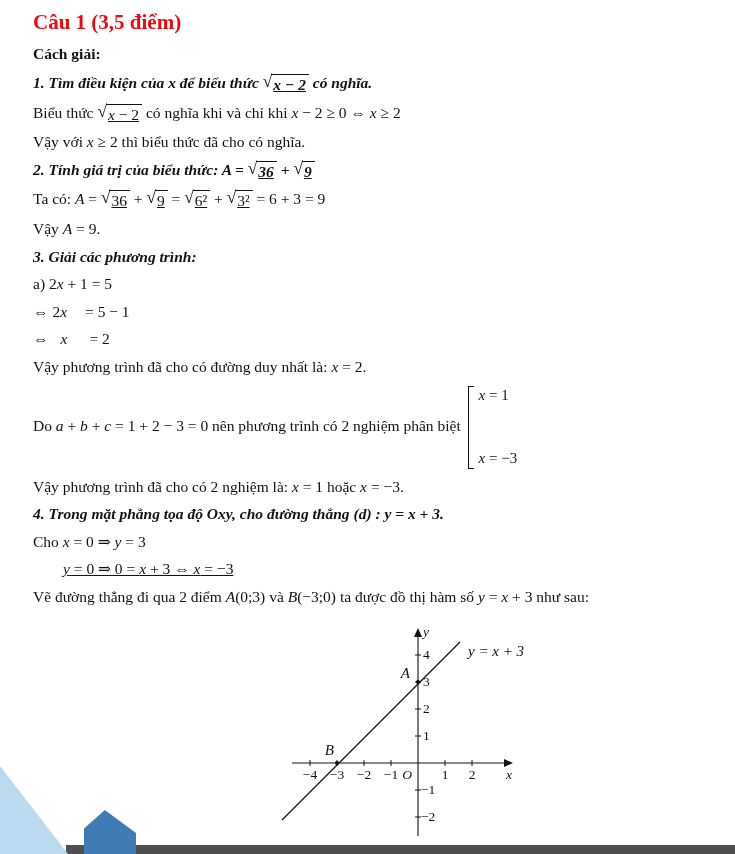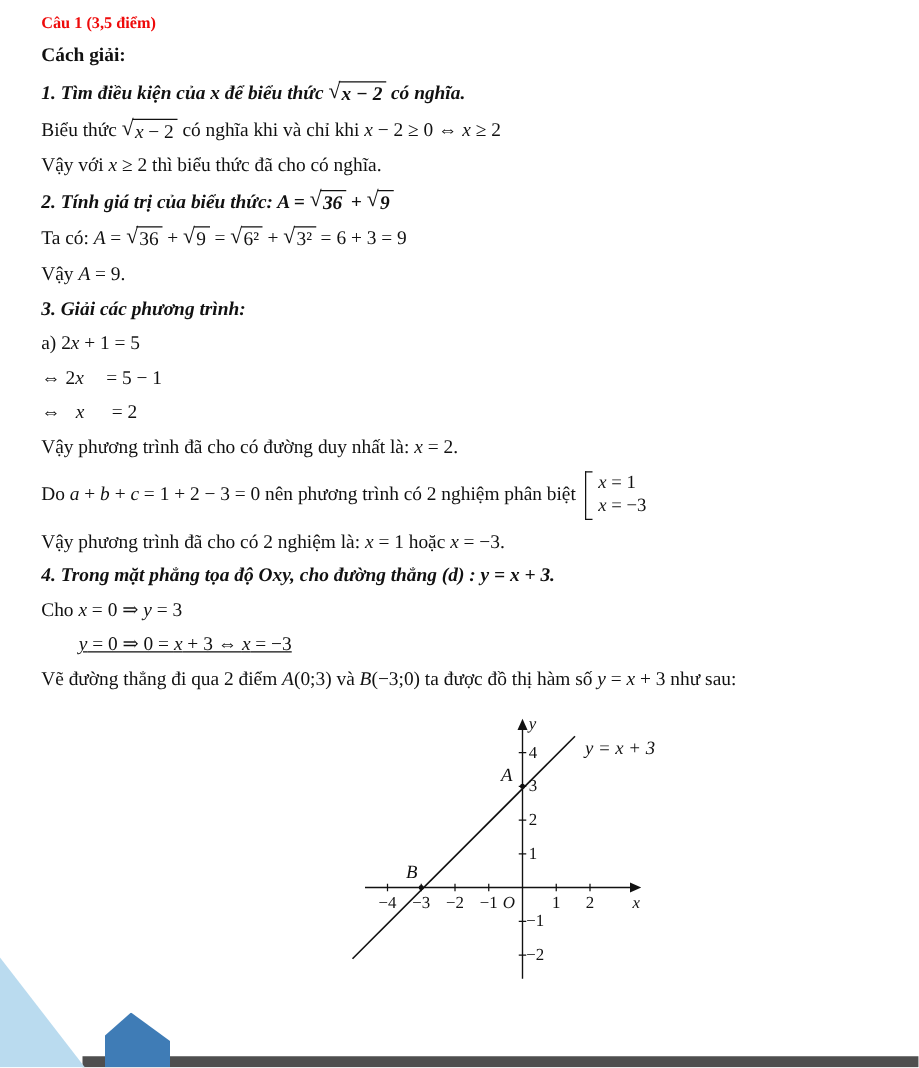--- a/index.html
+++ b/index.html
@@ -1,35 +1,35 @@
 <!DOCTYPE html>
 <html><head>
 <meta charset="utf-8">
 <style>
   html,body{margin:0;padding:0;}
   body{width:735px;height:854px;background:#ffffff;font-family:"Liberation Serif","DejaVu Serif",serif;color:#111111;}
   .page{position:relative;width:735px;height:854px;overflow:hidden;box-sizing:border-box;padding:10px 26px 0 33px;background:#ffffff;}
 
   .line{margin:0 0 9px 0;font-size:15.5px;line-height:1.2;}
-  .heading-red{color:#ee0a0a;font-weight:700;font-size:13px;margin:0 0 10px 0;}
+  .heading-red{color:#ee0a0a;font-weight:700;font-size:21px;margin:0 0 10px 0;}
   .method{font-weight:700;font-size:15.5px;margin:0 0 11px 0;}
   .bi{font-weight:700;font-style:italic;}
 
   .math i{font-style:italic;}
   .txt{}
 
   
   .sqrt{display:inline-flex;align-items:flex-start;white-space:nowrap;}
   .sqrt .rad{font-size:1.12em;line-height:1;position:relative;top:-1px;margin-right:-1px;font-style:normal;}
-  .sqrt .rdc{border-top:1.2px solid currentColor;padding:1px 3px 0 2px;}
+  .sqrt .rdc{border-top:1.2px solid currentColor;padding:1px 3px 0 2px;text-decoration:underline;}
 
   
   .cases{display:inline-flex;align-items:center;vertical-align:middle;margin-left:3px;}
   .cases .bracket{align-self:stretch;width:5px;border:1.6px solid #111;border-right:none;margin-right:5px;}
-  .cases .col{display:inline-flex;flex-direction:column;line-height:1.3;font-size:15px;}
+  .cases .col{display:inline-flex;flex-direction:column;line-height:1.3;font-size:15px;gap:44px;}
 
   .graph-wrap{margin:6px 0 0 245px;}
   svg text{font-family:"Liberation Serif","DejaVu Serif",serif;font-size:13.5px;fill:#111;}
   svg text.it{font-style:italic;}
   svg text.lbl{font-size:15px;}
 
   
   .deco-bar{position:absolute;left:66px;right:0;bottom:0;height:9px;background:#4f4f4f;}
   .deco-tri{position:absolute;left:0;bottom:0;width:0;height:0;border-bottom:88px solid #badbef;border-right:68px solid transparent;}
   .deco-flag{position:absolute;left:84px;bottom:0;width:52px;height:44px;background:#3f7cb6;clip-path:polygon(0 100%,0 42%,40% 0,100% 52%,100% 100%);}

